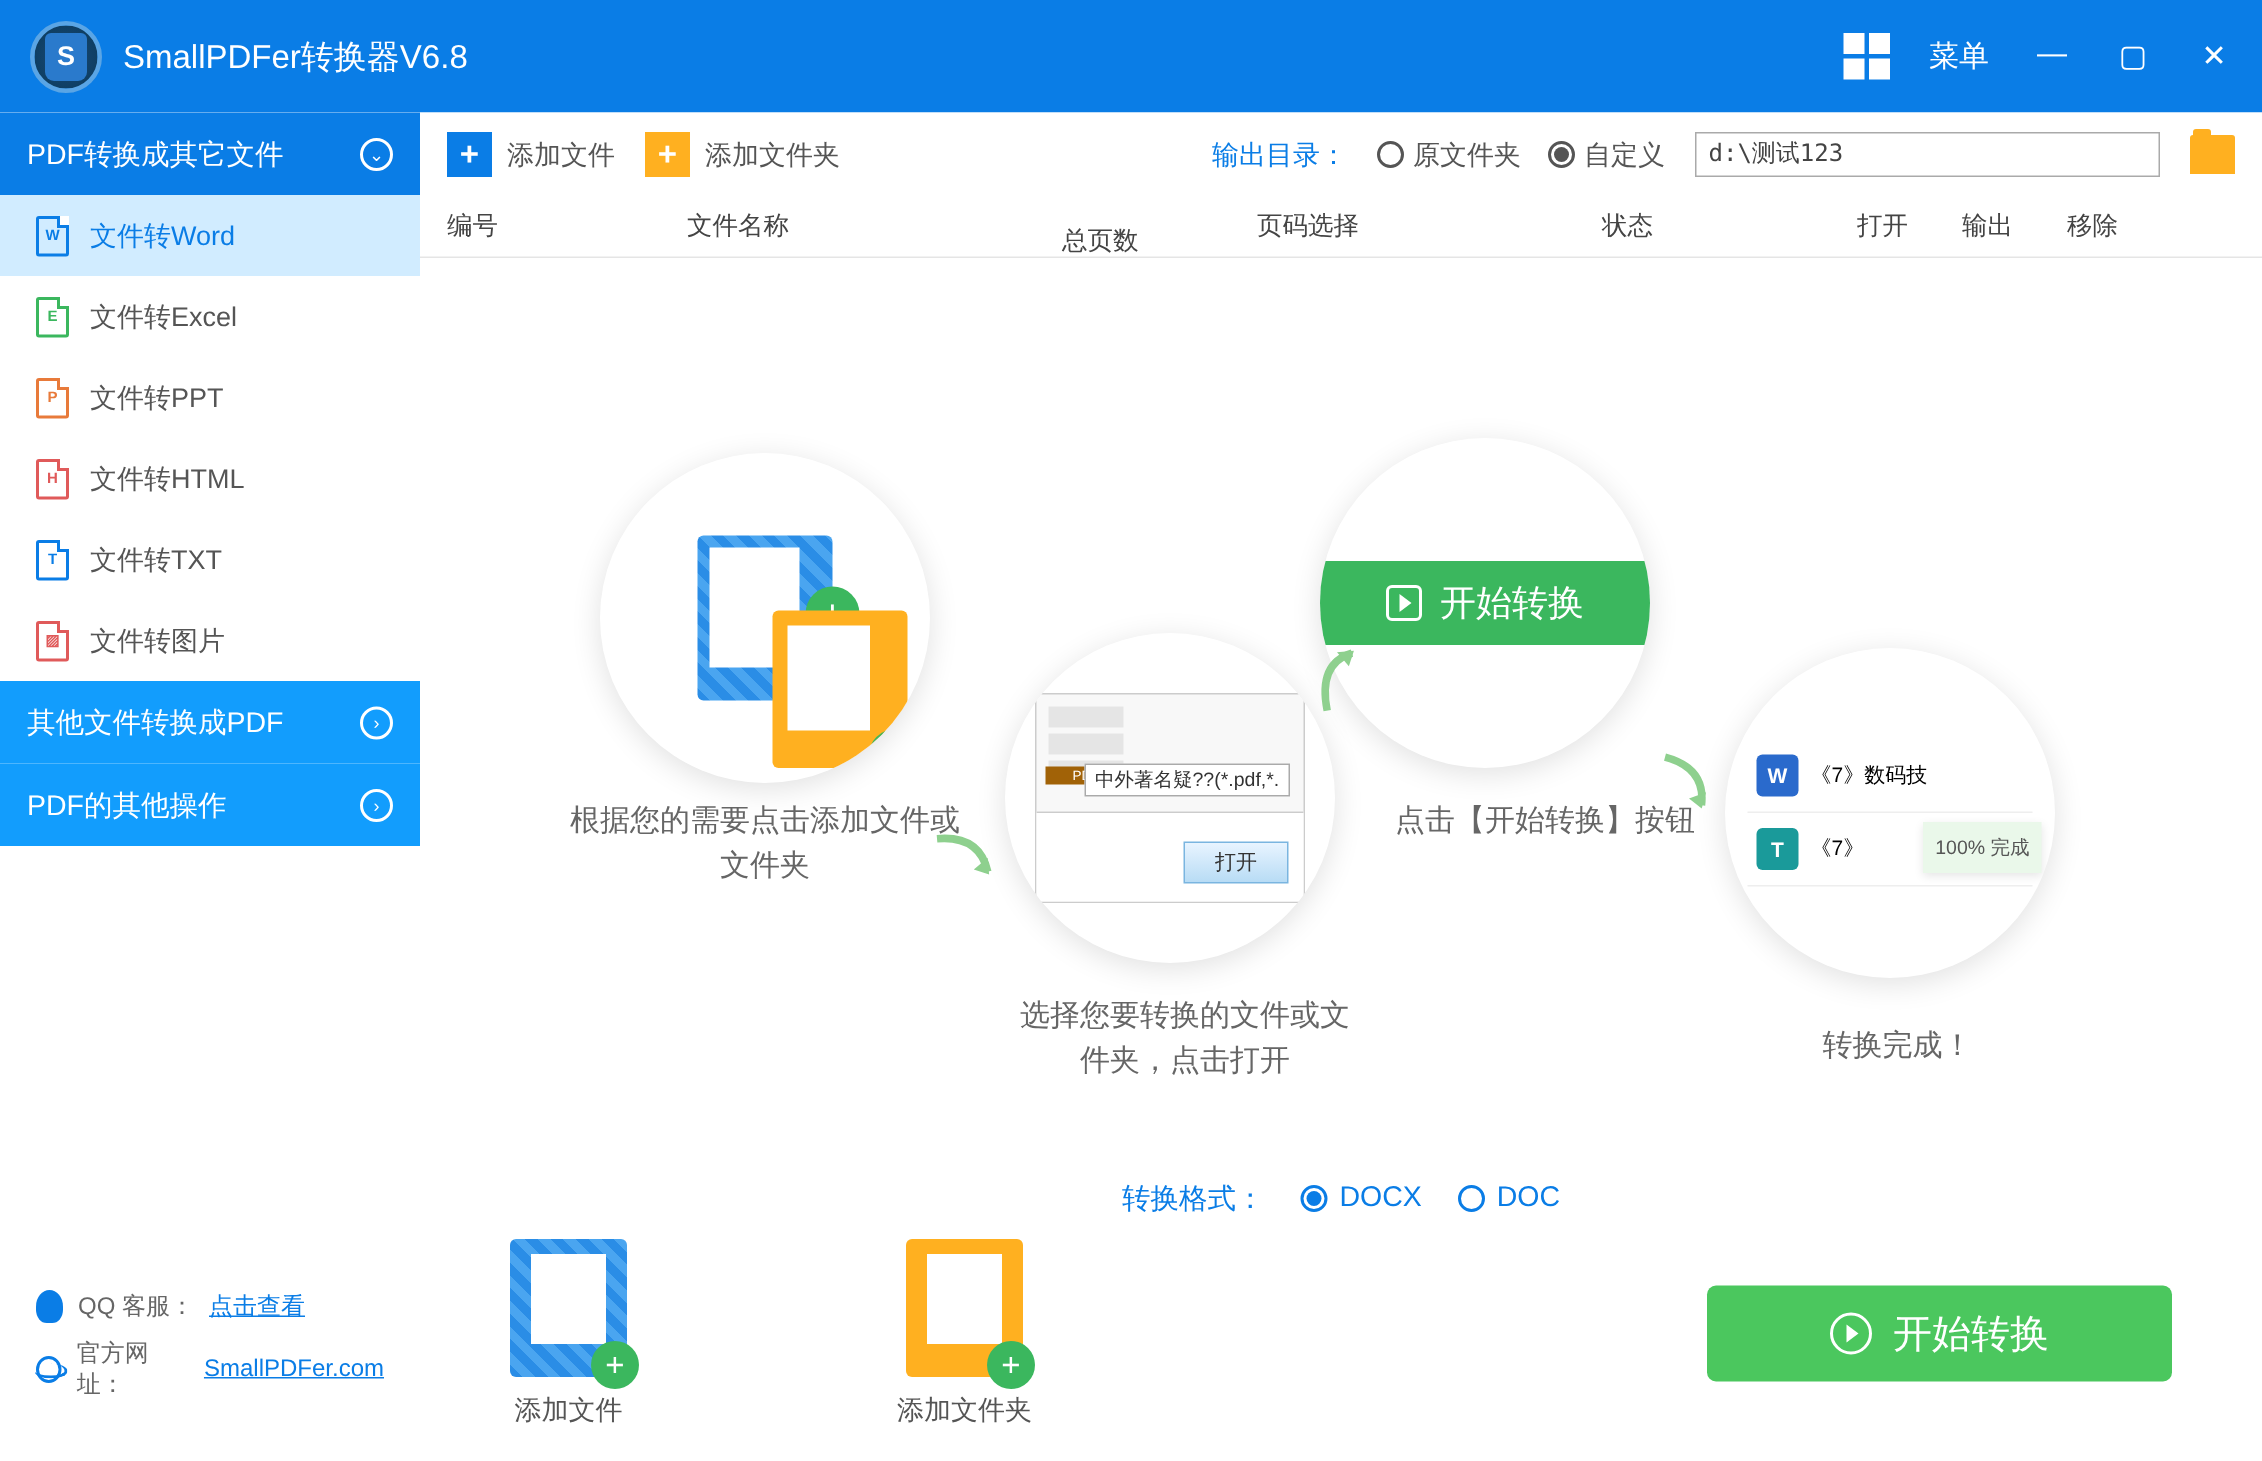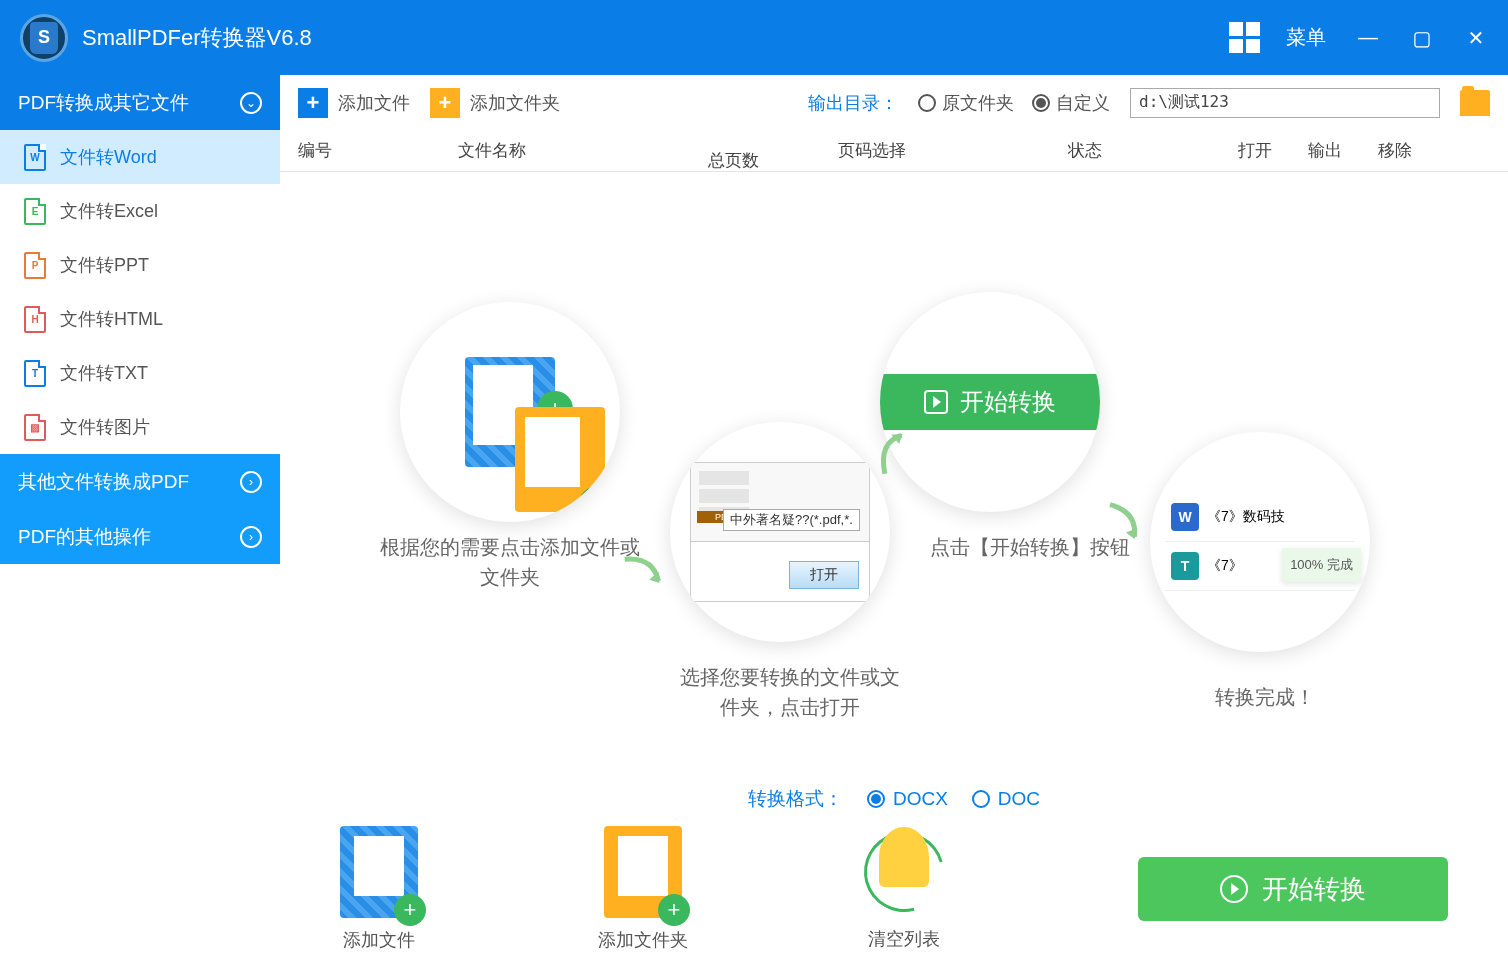--- a/index.html
+++ b/index.html
@@ -198,20 +198,32 @@
     </div>
     <div class="side-header light">
       <span>其他文件转换成PDF</span>
       <span class="chevron-circle">›</span>
     </div>
     <div class="side-header light">
       <span>PDF的其他操作</span>
       <span class="chevron-circle">›</span>
     </div>
 
+    <div class="side-footer">
+      <div class="row">
+        <span class="qq-icon"></span>
+        <span>QQ 客服：</span>
+        <a>点击查看</a>
+      </div>
+      <div class="row">
+        <span class="ie-icon"></span>
+        <span>官方网址：</span>
+        <a>SmallPDFer.com</a>
+      </div>
+    </div>
   </div>
 
   <div class="content">
     <div class="toolbar">
       <div class="tb-btn">
         <span class="plus-icon plus-blue">+</span>
         <span>添加文件</span>
       </div>
       <div class="tb-btn">
         <span class="plus-icon plus-orange">+</span>
@@ -325,26 +337,19 @@
             <span class="plus-g">+</span>
           </div>
         <span>添加文件</span>
       </div>
       <div class="action-item">
         <div class="big-doc orange">
             <span class="plus-g">+</span>
           </div>
         <span>添加文件夹</span>
       </div>
-      <div class="action-item">
-        <div class="broom">
-            <div class="broom-circ"></div>
-            <div class="broom-head"></div>
-          </div>
-        <span>清空列表</span>
-      </div>
       <div class="start-convert">
         <span class="play-circ"></span>
         <span>开始转换</span>
       </div>
     </div>
   </div>
 </div>
 
 </body></html>

